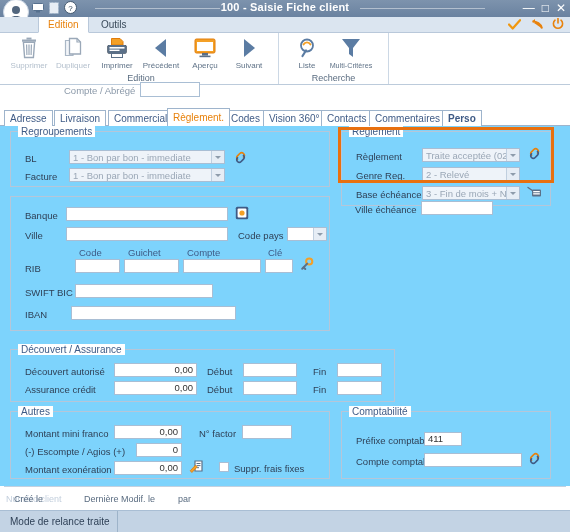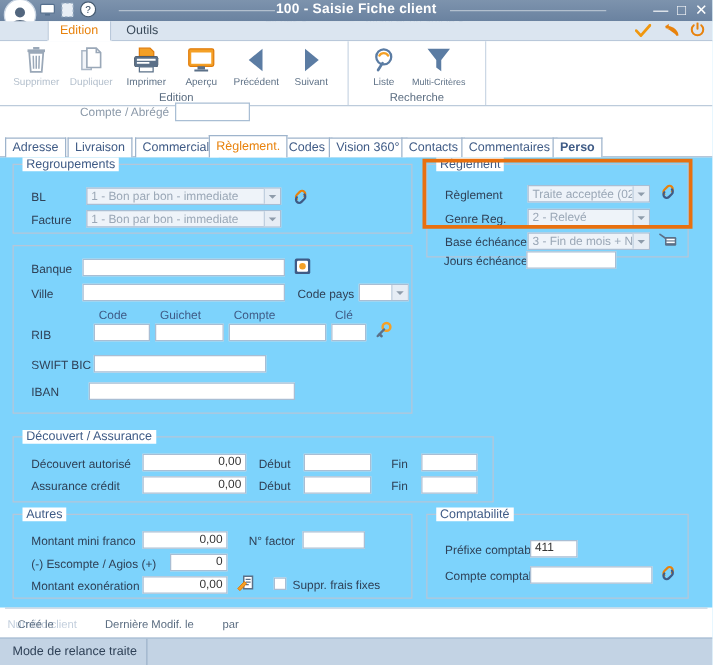--- a/index.html
+++ b/index.html
@@ -487,37 +487,37 @@
               <rect x="4.5" y="10" width="15" height="1.6" fill="#ffffff"></rect>
               <rect x="4.5" y="12.6" width="10" height="1.4" fill="#ffffff"></rect>
               <rect x="6.5" y="16.5" width="11" height="4" fill="#ffffff" stroke="#5b7088" stroke-width="1"></rect>
             </svg>
           </span>
           <span class="rlabel">Imprimer</span>
         </div>
 
         <div class="ritem">
           <span class="glyph">
+            <svg width="22" height="22" viewBox="0 0 22 22">
+                <path d="M16 2 L16 20 L5 11 Z" fill="#5b7ca3"></path>
+              </svg>
+          </span>
+          <span class="rlabel">Précédent</span>
+        </div>
+
+        <div class="ritem">
+          <span class="glyph">
             <svg width="24" height="22" viewBox="0 0 24 22">
               <rect x="2" y="2" width="20" height="14" rx="1.4" fill="#f4a026" stroke="#e07c0b"></rect>
               <rect x="4" y="5" width="16" height="9" fill="#ffffff"></rect>
               <rect x="9" y="16" width="6" height="2.6" fill="#5b7088"></rect>
               <rect x="6.5" y="18.6" width="11" height="1.6" fill="#5b7088"></rect>
             </svg>
           </span>
           <span class="rlabel">Aperçu</span>
-        </div>
-
-        <div class="ritem">
-          <span class="glyph">
-            <svg width="22" height="22" viewBox="0 0 22 22">
-                <path d="M16 2 L16 20 L5 11 Z" fill="#5b7ca3"></path>
-              </svg>
-          </span>
-          <span class="rlabel">Précédent</span>
         </div>
 
         <div class="ritem">
           <span class="glyph">
             <svg width="22" height="22" viewBox="0 0 22 22">
                 <path d="M6 2 L6 20 L17 11 Z" fill="#5b7ca3"></path>
               </svg>
           </span>
           <span class="rlabel">Suivant</span>
         </div>
@@ -680,21 +680,21 @@
       <span class="iconbtn" style="left:185px;top:53px;">
         <svg width="15" height="14" viewBox="0 0 15 14">
           <path d="M1 2.5 L6 6" stroke="#5b7088" stroke-width="1.4" stroke-linecap="round"></path>
           <rect x="5" y="4.5" width="9" height="7" rx="1" fill="#5b7088"></rect>
           <rect x="6.2" y="6" width="6.6" height="1.3" fill="#ffffff"></rect>
           <rect x="6.2" y="8.2" width="6.6" height="1.3" fill="#ffffff"></rect>
         </svg>
       </span>
     </div>
 
-    <div class="fld-label" style="position:absolute;left:355px;top:78px;">Jours échéance</div>
+    <div class="fld-label" style="position:absolute;left:355px;top:78px;">Ville échéance</div>
     <input class="txt" style="left: 421px; top: 75px; width: 72px;" type="text" value="">
 
     <div class="highlight" style="left:338px;top:1px;width:216px;height:56px;"></div>
 
     <div class="gbox" style="left:10px;top:223px;width:385px;height:53px;">
       <div class="legend">Découvert / Assurance</div>
 
       <div class="fld-label" style="left:14px;top:16px;">Découvert autorisé</div>
       <div class="fakeinput num" style="left:103px;top:13px;width:83px;">0,00</div>
       <div class="fld-label" style="left:196px;top:16px;">Début</div>

